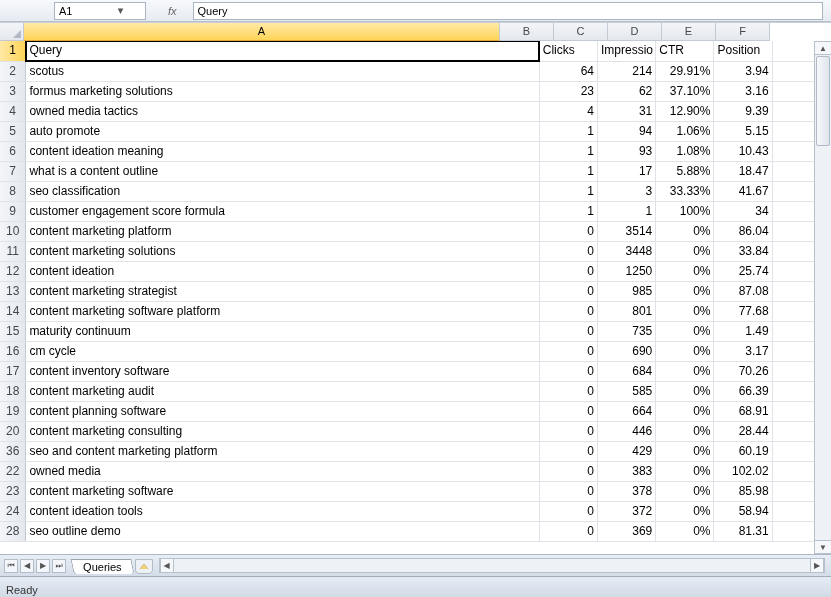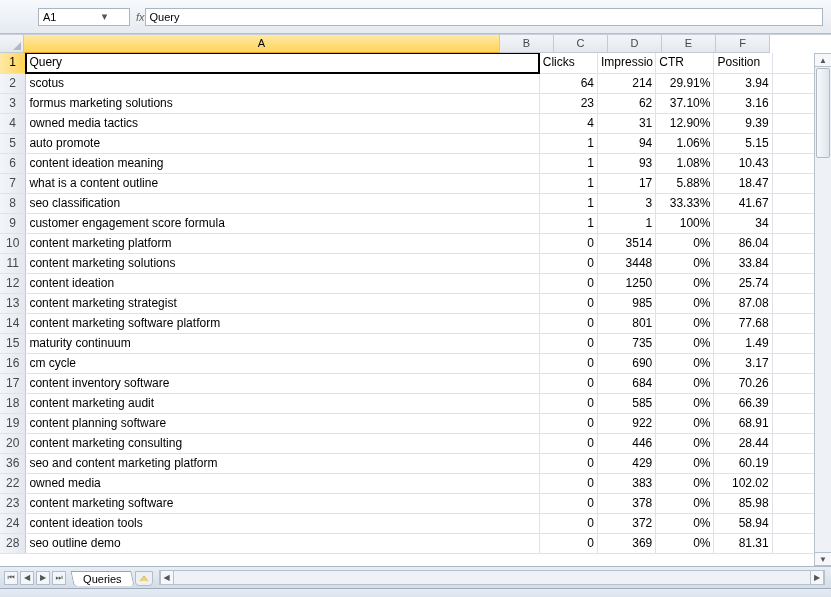--- a/index.html
+++ b/index.html
@@ -1,22 +1,22 @@
 <!DOCTYPE html>
 <html><head>
 <meta charset="utf-8">
 <style>
   * { box-sizing: border-box; margin: 0; padding: 0; }
   html, body { width: 831px; height: 597px; font-family: "Segoe UI", Tahoma, sans-serif; font-size: 11px; background: #e9edf2; overflow: hidden; color: #000; }
-  .namebox-bar { display: flex; align-items: center; height: 34px; background: linear-gradient(#f7f9fc,#e6ebf1); border-bottom: 1px solid #b5bfc9; padding-left: 38px; }
+  .namebox-bar { display: flex; align-items: center; height: 22px; background: linear-gradient(#f7f9fc,#e6ebf1); border-bottom: 1px solid #b5bfc9; padding-left: 54px; }
   .namebox { width: 92px; height: 18px; background: #fff; border: 1px solid #a9b5c2; display: flex; align-items: center; padding: 0 4px; position: relative; }
   .namebox span { flex: 1; }
   .nb-dd { width: 14px; text-align: center; color: #555; }
   .fx-area { display: flex; align-items: center; margin-left: 6px; flex: 1; }
-  .fx-label { font-style: italic; color: #666; margin: 0 0; }
+  .fx-label { font-style: italic; color: #666; margin: 0 16px; }
   .fx-input { flex: 1; height: 18px; background: #fff; border: 1px solid #a9b5c2; padding: 0 4px; line-height: 16px; margin-right: 8px; }
   .grid-wrap { display: flex; height: 532px; background: #fff; border-top: 1px solid #c9d0d9; }
   .corner { width: 24px; height: 18px; background: linear-gradient(#f3f5f8,#e4e8ee); border-right: 1px solid #c4cad3; border-bottom: 1px solid #c4cad3; position: relative; }
   .corner::after { content:""; position:absolute; right:2px; bottom:2px; border-style:solid; border-width:0 0 8px 8px; border-color: transparent transparent #b1b9c4 transparent; }
   .col-headers { display: flex; height: 18px; }
   .ch { background: linear-gradient(#f3f5f8,#e4e8ee); border-right: 1px solid #c4cad3; border-bottom: 1px solid #c4cad3; text-align: center; line-height: 17px; color: #44484d; }
   .ch.sel { background: linear-gradient(#ffe9a6,#ffd457); border-bottom: 1px solid #e0a531; color:#000; }
   .row-header { width: 24px; background: linear-gradient(90deg,#f3f5f8,#e4e8ee); border-right: 1px solid #c4cad3; border-bottom: 1px solid #dfe3e9; text-align: center; line-height: 19px; color:#44484d; }
   .row-header.sel { background: linear-gradient(90deg,#ffe9a6,#ffd457); border-right: 1px solid #e0a531; color:#000;}
   table { border-collapse: collapse; table-layout: fixed; width: 100%; }
@@ -240,21 +240,21 @@
               <td class="num">0</td>
               <td class="num">585</td>
               <td class="num">0%</td>
               <td class="num">66.39</td>
               <td></td>
             </tr>
             <tr>
               <td class="row-header">19</td>
               <td>content planning software</td>
               <td class="num">0</td>
-              <td class="num">922</td>
+              <td class="num">664</td>
               <td class="num">0%</td>
               <td class="num">68.91</td>
               <td></td>
             </tr>
             <tr>
               <td class="row-header">20</td>
               <td>content marketing consulting</td>
               <td class="num">0</td>
               <td class="num">446</td>
               <td class="num">0%</td>

